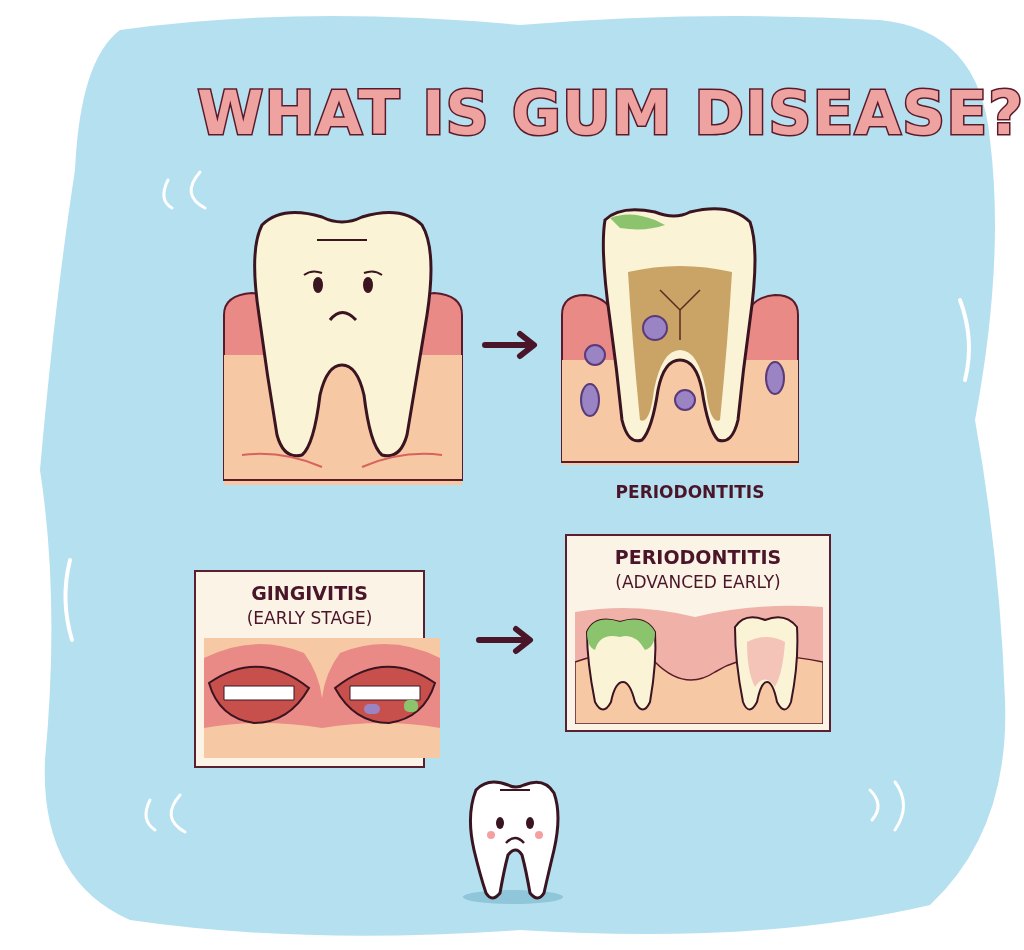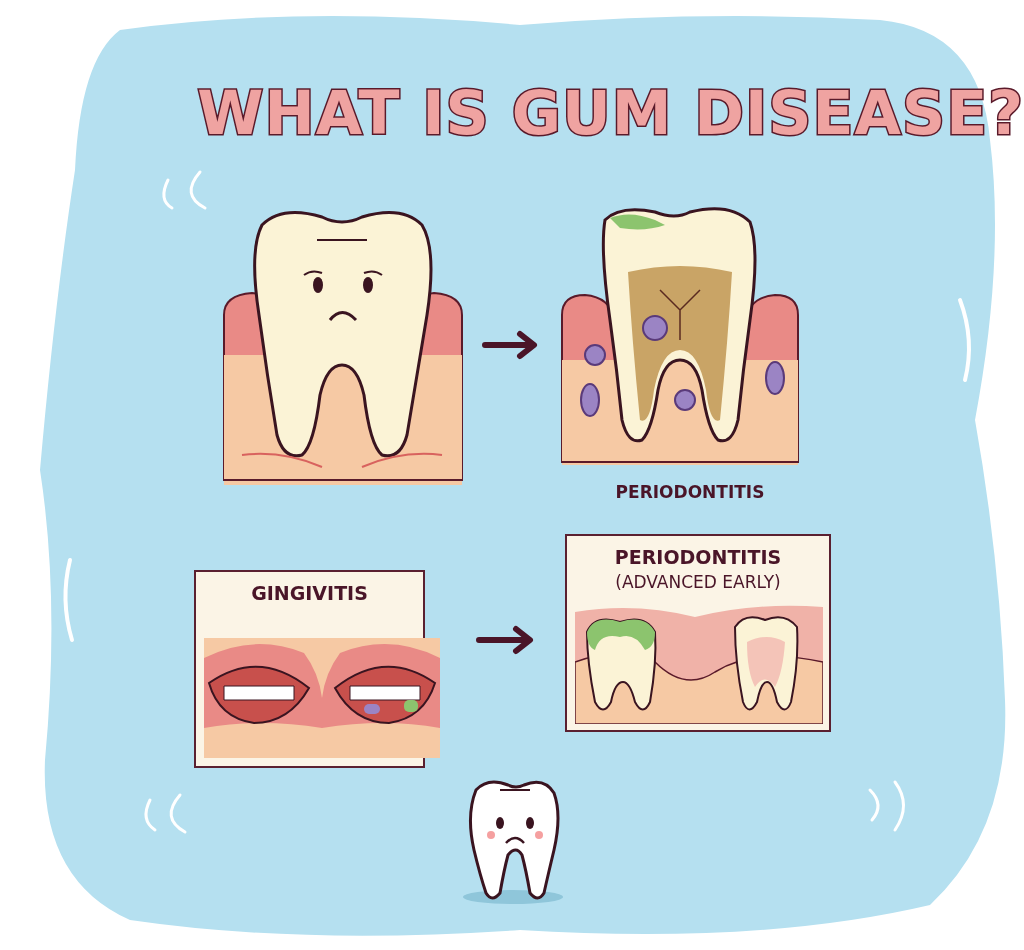--- a/index.html
+++ b/index.html
@@ -61,20 +61,21 @@
   <circle cx="125" cy="200" r="10" fill="#9b84c4" stroke="#5a3a7a" stroke-width="2"></circle>
   <ellipse cx="215" cy="178" rx="9" ry="16" fill="#9b84c4" stroke="#5a3a7a" stroke-width="2"></ellipse>
   <path d="M100 90 L120 110 L140 90 M120 110 L120 140" stroke="#5a2a20" stroke-width="1.5" fill="none"></path>
   <path d="M2 262 L238 262" stroke="#5a1a2a" stroke-width="2"></path>
 </svg>
 
 <div class="label" style="left:560px;top:482px;width:260px;text-align:center;font-size:17px;">PERIODONTITIS</div>
 
 <div class="panel" style="left:194px;top:534px;width:231px;height:198px;margin-top:36px;">
   <div class="ptitle" style="top:10px;">GINGIVITIS</div>
+  <div class="psub" style="top:36px;">(EARLY STAGE)</div>
   <svg style="position:absolute;left:8px;top:66px;" width="236" height="120" viewBox="0 0 236 120">
     <rect x="0" y="0" width="236" height="120" fill="#f6c9a4"></rect>
     <path d="M0 20 Q50 -5 100 15 Q115 35 118 60 Q121 35 136 15 Q186 -5 236 20 L236 90 Q180 80 118 90 Q56 80 0 90 Z" fill="#e98a86"></path>
     <path d="M5 45 Q55 10 105 50 Q85 85 50 85 Q15 80 5 45 Z" fill="#c8504c" stroke="#3a1420" stroke-width="2"></path>
     <path d="M131 50 Q181 10 231 45 Q220 80 185 85 Q150 85 131 50 Z" fill="#c8504c" stroke="#3a1420" stroke-width="2"></path>
     <path d="M20 48 L90 48 L90 62 L20 62 Z" fill="#fff" stroke="#3a1420" stroke-width="1"></path>
     <path d="M146 48 L216 48 L216 62 L146 62 Z" fill="#fff" stroke="#3a1420" stroke-width="1"></path>
     <rect x="160" y="66" width="16" height="10" rx="5" fill="#9b84c4"></rect>
     <rect x="200" y="62" width="14" height="12" rx="5" fill="#8cc46e"></rect>
   </svg>

